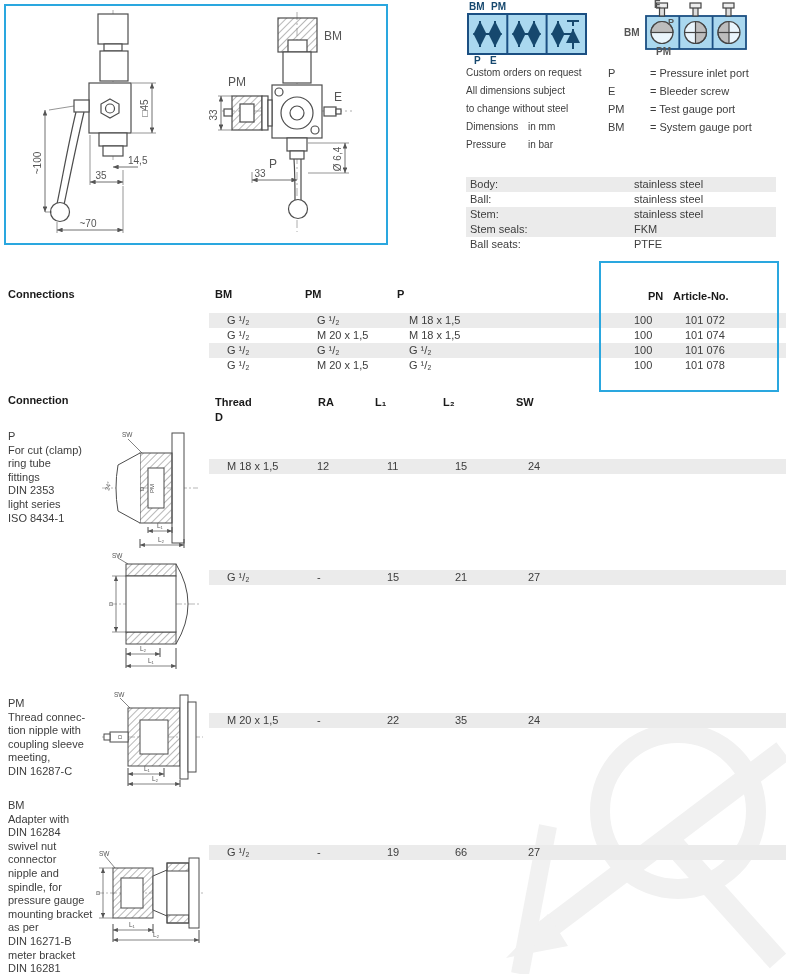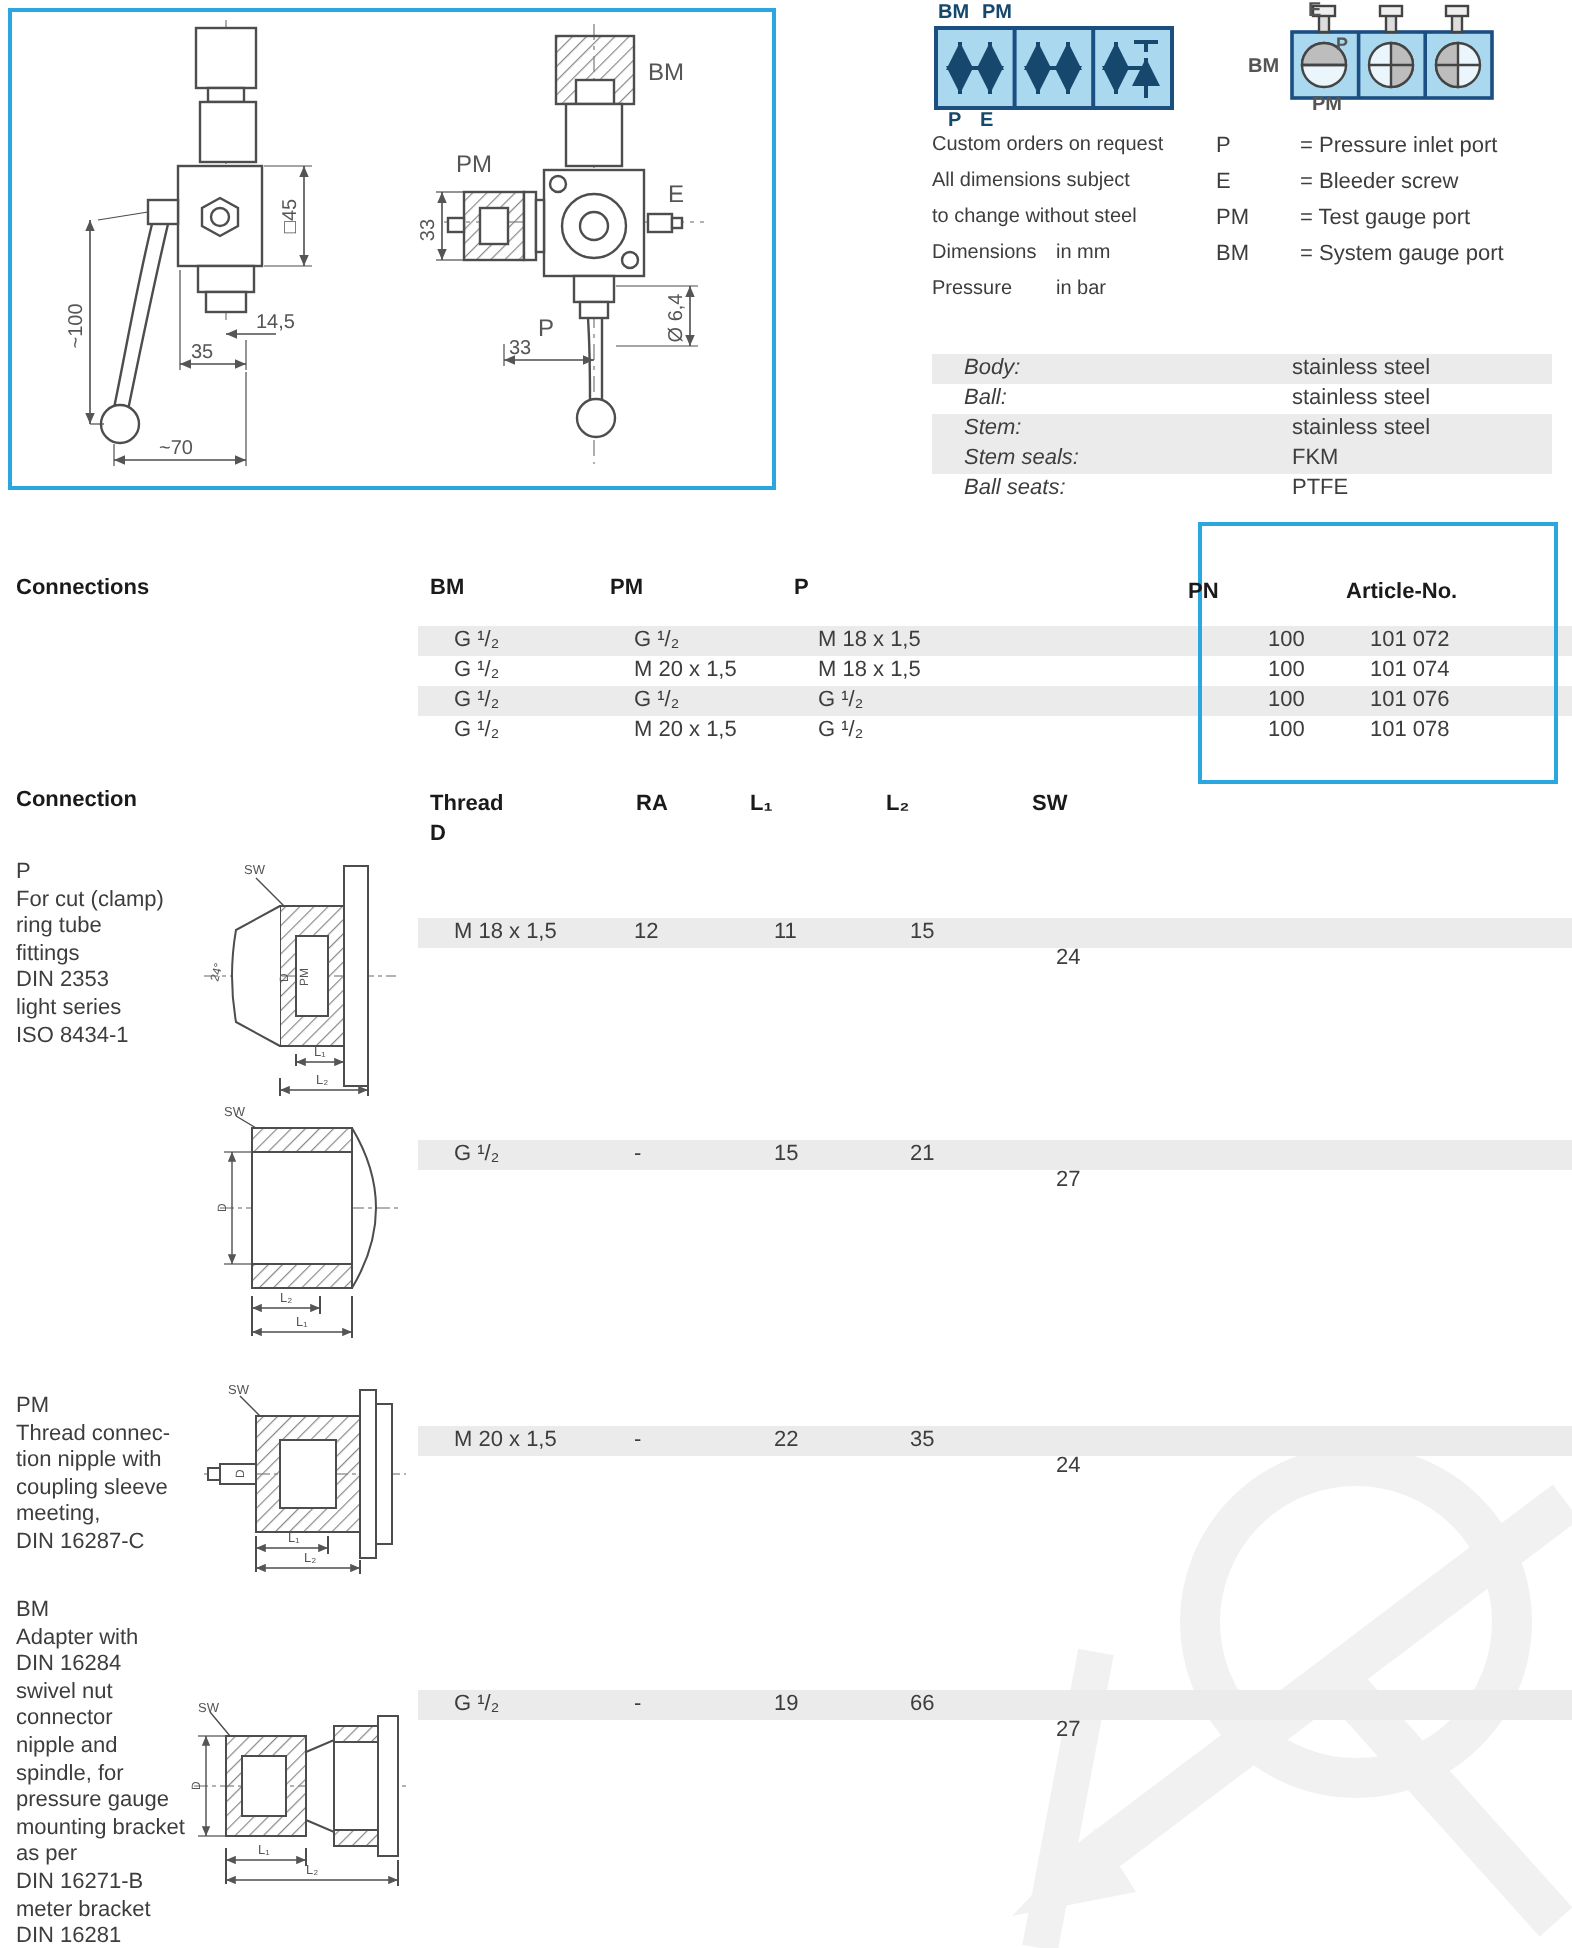--- a/index.html
+++ b/index.html
@@ -10,26 +10,26 @@
   .hdr{font-size:11px;font-weight:bold;color:#1a1a1a;}
   .frame{position:absolute;left:4px;top:4px;width:380px;height:237px;border:2px solid #2aa7df;}
   .bluebox{position:absolute;left:599px;top:261px;width:176px;height:127px;border:2px solid #2aa7df;z-index:5;}
   .note-row{display:flex;}
   .note-label{width:62px;}
   .legend-row{display:flex;font-size:11px;line-height:18px;}
   .legend-code{width:42px;}
   .mat-table{position:absolute;left:466px;top:177px;width:310px;font-size:11px;z-index:2;}
   .mat-row{display:flex;height:15px;line-height:15px;}
   .mat-row.gray{background:#ebebeb;}
-  .mat-label{width:164px;padding-left:16px;font-style:italic;}
+  .mat-label{width:164px;padding-left:4px;}
   .band{position:absolute;left:209px;width:580px;height:15px;font-size:11px;line-height:15px;z-index:2;}
   .band.gray{background:#ebebeb;}
   .band .c{position:absolute;top:0;}
   .c-bm{left:18px;}.c-pm{left:108px;}.c-p{left:200px;}.c-pn{left:425px;}.c-art{left:476px;}
-  .c-thread{left:18px;}.c-ra{left:108px;}.c-l1{left:178px;}.c-l2{left:246px;}.c-sw{left:319px;margin-top:13px;}
+  .c-thread{left:18px;}.c-ra{left:108px;}.c-l1{left:178px;}.c-l2{left:246px;}.c-sw{left:319px;}
   .desc{position:absolute;left:8px;width:120px;font-size:11px;line-height:13.6px;white-space:pre-line;z-index:2;}
   .sym-label{position:absolute;font-size:10px;color:#16486e;font-weight:bold;z-index:3;}
   svg text{fill:#555;}
   .z1{z-index:1;}.z0{z-index:0;}
 </style>
 </head>
 <body>
 
 <div class="page">
 
@@ -236,21 +236,21 @@
     <div class="mat-row">
       <span class="mat-label">Ball seats:</span>
       <span>PTFE</span>
     </div>
   </div>
 
   <div class="abs hdr" style="left:8px;top:288px;">Connections</div>
   <div class="abs hdr" style="left:215px;top:288px;">BM</div>
   <div class="abs hdr" style="left:305px;top:288px;">PM</div>
   <div class="abs hdr" style="left:397px;top:288px;">P</div>
-  <div class="abs hdr" style="left:594px;top:290px;z-index:6;text-align:right;">PN</div>
+  <div class="abs hdr" style="left:648px;top:290px;z-index:6;text-align:right;">PN</div>
   <div class="abs hdr" style="left:673px;top:290px;z-index:6;">Article-No.</div>
   <div class="bluebox"></div>
 
   <div class="band gray" style="top:313px;">
     <span class="c c-bm">G ¹/₂</span>
     <span class="c c-pm">G ¹/₂</span>
     <span class="c c-p">M 18 x 1,5</span>
     <span class="c c-pn">100</span>
     <span class="c c-art">101 072</span>
   </div>

